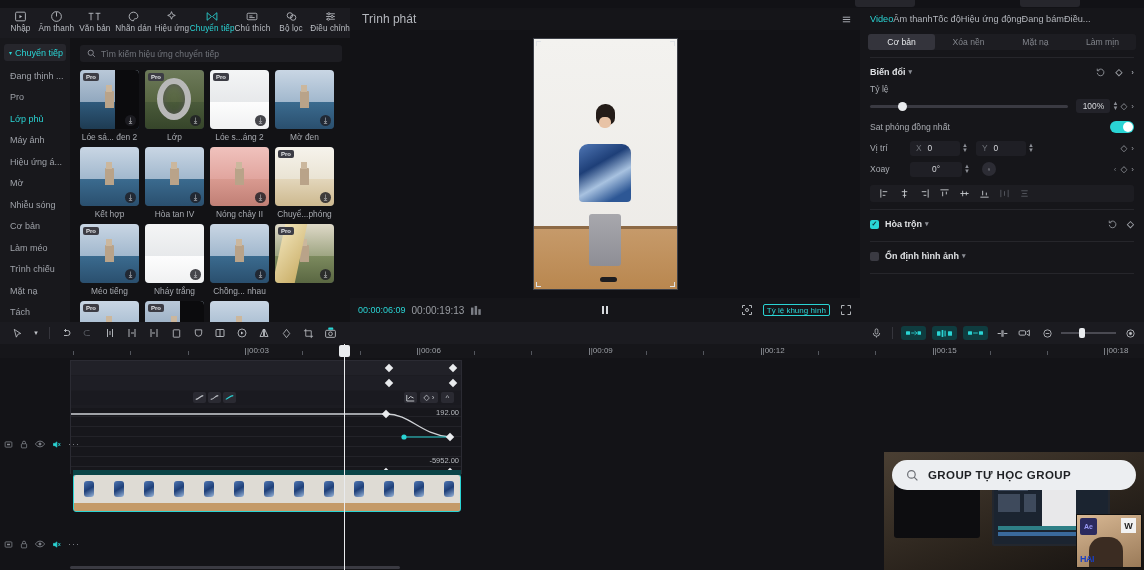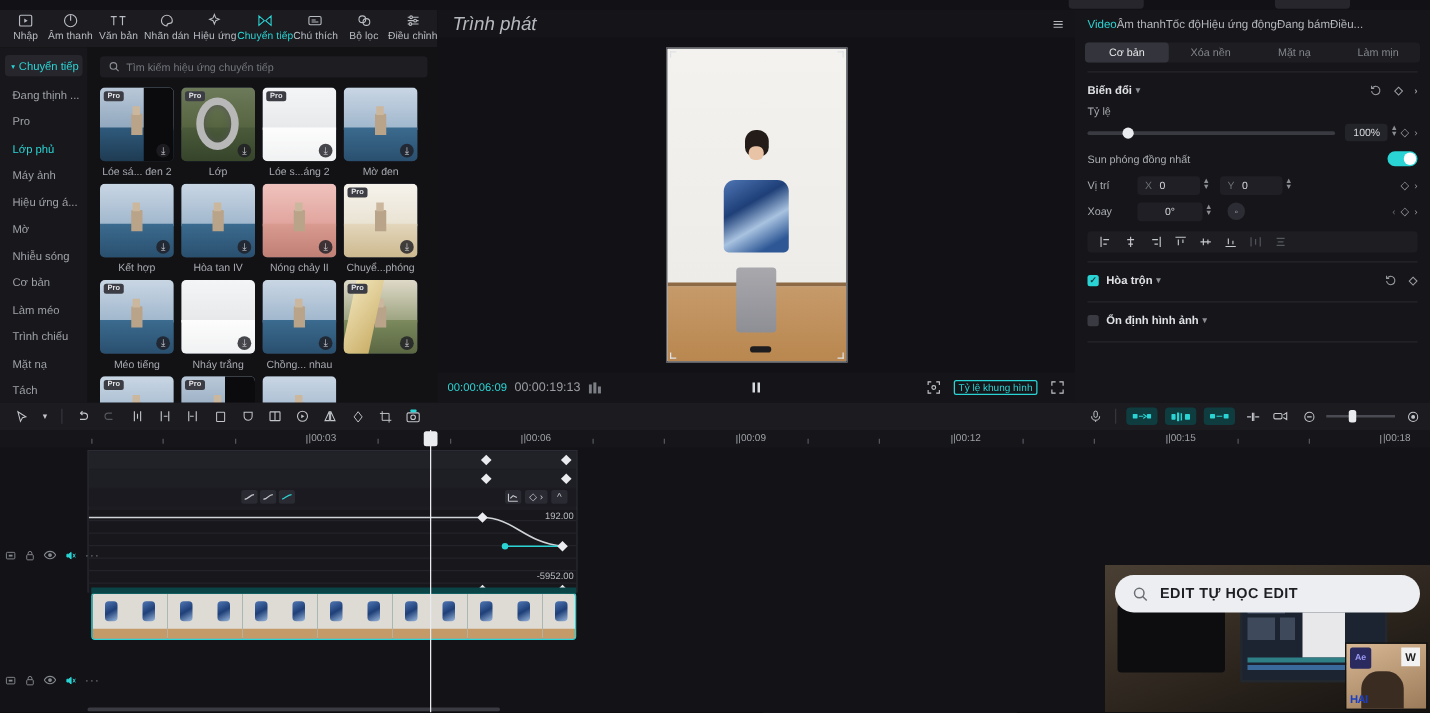--- a/index.html
+++ b/index.html
@@ -76,21 +76,21 @@
   }
   .cap {
     margin-top:3px; font-size:8.4px; color:#a7aab0; text-align:center;
     white-space:nowrap; overflow:hidden; text-overflow:ellipsis;
   }
 
   
   .player { position:absolute; left:350px; top:8px; width:510px; height:314px; background:#151519; }
   .player-head {
     height:22px; display:flex; align-items:center; justify-content:space-between;
-    padding:0 8px 0 12px; font-size:15px; color:#b5b8be;font-style:italic;
+    padding:0 8px 0 12px; font-size:12px; color:#b5b8be;
   }
   .stage { position:absolute; left:0; top:22px; width:510px; height:268px; display:flex; align-items:center; justify-content:center; background:#121216; }
   .video {
     position:relative; width:145px; height:252px; background:#efeeea;
     border:1px solid #3d4048; overflow:hidden;
   }
   .video .wall { position:absolute; inset:0; background:linear-gradient(180deg,#f3f2ef 0%,#eceae6 100%); }
   .video .floor { position:absolute; left:0; bottom:0; width:100%; height:24%;
     background:linear-gradient(180deg,#c69a6a 0%,#b9874f 100%); }
   .video .base { position:absolute; left:0; bottom:24%; width:100%; height:3px; background:#8d6a45; }
@@ -612,21 +612,21 @@
           </span>
         <span class="numbox">100%</span>
         <span class="spin">
             <span>▲</span>
             <span>▼</span>
           </span>
         <span class="kf">◇<span style="font-size:8px">›</span></span>
       </div>
 
       <div class="rowline">
-        <span class="lbl-sm">Sun phóng đồng nhất</span>
+        <span class="lbl-sm">Sat phóng đồng nhất</span>
         <span class="toggle">
             <span class="tk"></span>
           </span>
       </div>
 
       <div class="rowline">
         <span class="lbl-sm" style="width:40px">Vị trí</span>
         <span class="field">
           <span class="ax">X</span>
           <span>0</span>
@@ -1091,16 +1091,16 @@
       <div class="pip-face"></div>
       <div class="pip-txt">HAI</div>
     </div>
     <div class="ov-search">
       <span>
         <svg width="13" height="13" viewBox="0 0 24 24" fill="none" stroke="#6b6e74" stroke-width="2.2">
             <circle cx="10" cy="10" r="7"></circle>
             <path d="M15 15l6 6"></path>
           </svg>
       </span>
-      <span>EDIT TỰ HỌC EDIT</span>
+      <span>GROUP TỰ HỌC GROUP</span>
     </div>
   </div>
 </div>
 
 </body></html>

